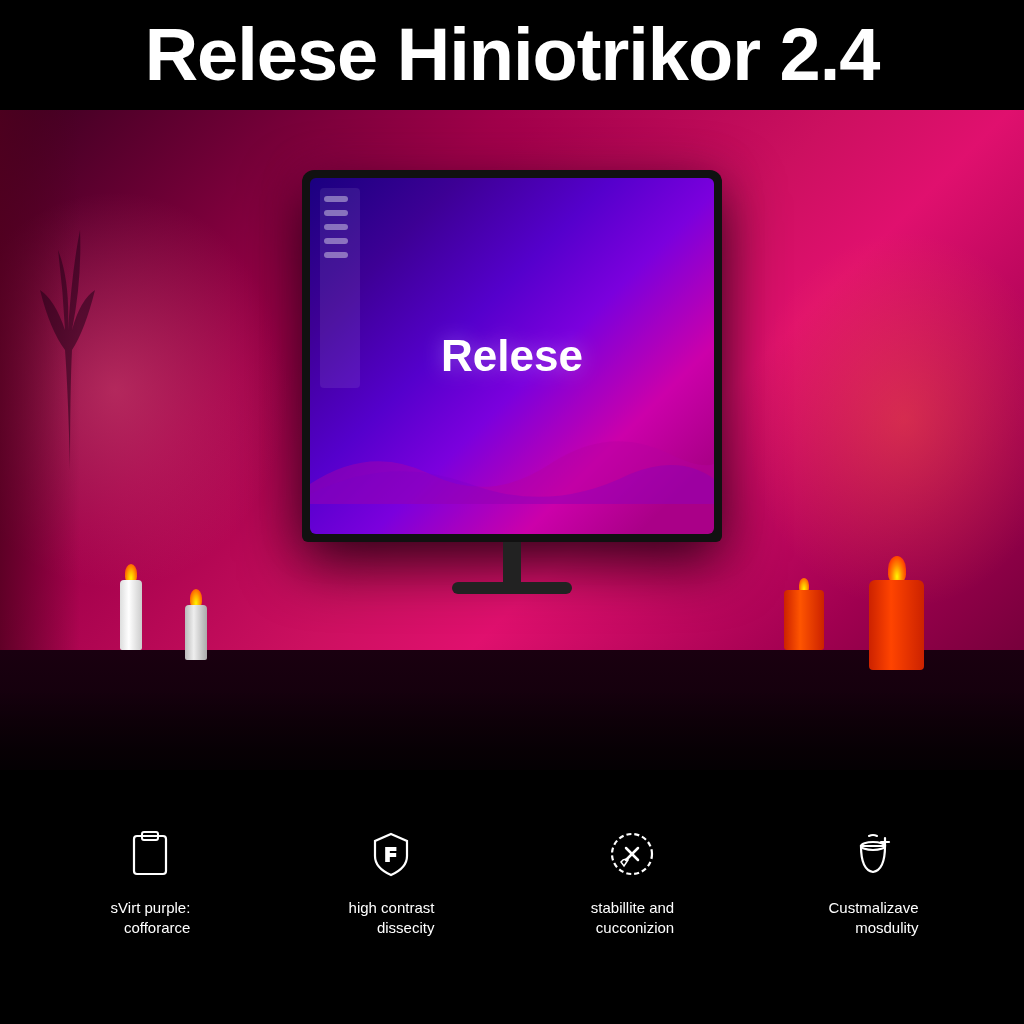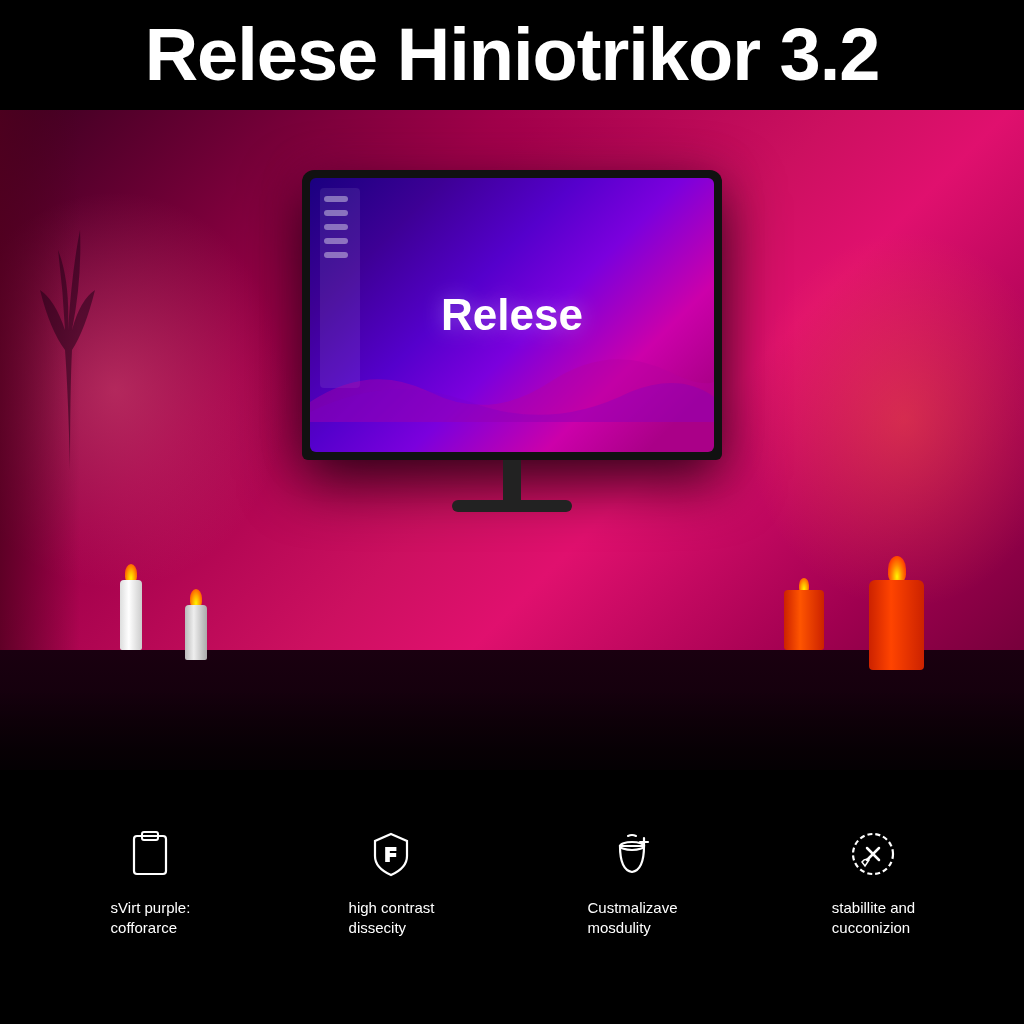--- a/index.html
+++ b/index.html
@@ -87,21 +87,21 @@
       left: 50%;
       top: 60px;
       transform: translateX(-50%);
       display: flex;
       flex-direction: column;
       align-items: center;
     }
 
     .monitor-bezel {
       width: 420px;
-      height: 290px;
+      height: 372px;
       background: #111;
       border-radius: 12px 12px 6px 6px;
       padding: 8px;
       box-shadow: 0 20px 60px rgba(0,0,0,0.8), 0 0 40px rgba(180,0,100,0.3);
     }
 
     .monitor-screen {
       width: 100%;
       height: 100%;
       background: linear-gradient(135deg, #1a0080 0%, #3d0095 20%, #5500cc 40%, #7b00dd 55%, #cc00aa 75%, #aa0088 90%);
@@ -252,30 +252,30 @@
       width: 52px;
       height: 52px;
       stroke: #fff;
       fill: none;
       stroke-width: 2;
     }
 
     .feature-label {
       color: #fff;
       font-size: 15px;
-      text-align: left;
+      text-align: right;
       line-height: 1.35;
       font-weight: 400;
     }
   </style>
 </head>
 <body>
 
 <div class="header">
-  <h1 class="header-title">Relese Hiniotrikor 3.2</h1>
+  <h1 class="header-title">Relese Hiniotrikor 2.4</h1>
 </div>
 
 <div class="image-area">
   <div class="glow-left"></div>
   <div class="glow-right"></div>
   <div class="curtain-left"></div>
 
   <div class="plant">
     <svg viewBox="0 0 80 280" width="80" height="280" fill="none" xmlns="http://www.w3.org/2000/svg">
       <path d="M40 280 Q38 200 35 160 Q20 140 10 100 Q25 110 35 140 Q33 100 28 60 Q40 90 38 140 Q42 80 50 40 Q52 90 42 140 Q50 110 65 100 Q55 140 42 160 Q40 200 40 280Z" fill="#1a0015"></path>
@@ -344,40 +344,40 @@
 
 
   <div class="feature-item">
     <div class="feature-icon">
       <svg viewBox="0 0 52 52" xmlns="http://www.w3.org/2000/svg">
         <path d="M26 6 L42 13 L42 28 Q42 40 26 47 Q10 40 10 28 L10 13 Z" stroke="white" stroke-width="2.2" fill="none"></path>
         <text x="20" y="33" font-size="18" fill="white" font-weight="bold" font-family="Arial">F</text>
       </svg>
     </div>
     <span class="feature-label">high contrast<br>dissecity</span>
+  </div>
+
+  <div class="feature-item">
+    <div class="feature-icon">
+      <svg viewBox="0 0 52 52" xmlns="http://www.w3.org/2000/svg">
+        <circle cx="26" cy="26" r="20" stroke="white" stroke-width="2.2" fill="none" stroke-dasharray="5 3"></circle>
+        <line x1="20" y1="20" x2="32" y2="32" stroke="white" stroke-width="2.5" stroke-linecap="round"></line>
+        <line x1="32" y1="20" x2="20" y2="32" stroke="white" stroke-width="2.5" stroke-linecap="round"></line>
+        <path d="M15 34 Q18 30 22 32 L18 38 Z" stroke="white" stroke-width="1.5" fill="none"></path>
+      </svg>
+    </div>
+    <span class="feature-label">stabillite and<br>cucconizion</span>
   </div>
 
   <div class="feature-item">
     <div class="feature-icon">
       <svg viewBox="0 0 52 52" xmlns="http://www.w3.org/2000/svg">
         <path d="M14 18 Q14 42 26 44 Q38 42 38 18 Z" stroke="white" stroke-width="2.2" fill="none"></path>
         <ellipse cx="26" cy="18" rx="12" ry="4" stroke="white" stroke-width="2.2" fill="none"></ellipse>
         <path d="M22 8 Q26 6 30 8" stroke="white" stroke-width="2" fill="none" stroke-linecap="round"></path>
         <line x1="38" y1="10" x2="38" y2="18" stroke="white" stroke-width="2.2" stroke-linecap="round"></line>
         <line x1="34" y1="14" x2="42" y2="14" stroke="white" stroke-width="2.2" stroke-linecap="round"></line>
       </svg>
     </div>
     <span class="feature-label">Custmalizave<br>mosdulity</span>
   </div>
 
-  <div class="feature-item">
-    <div class="feature-icon">
-      <svg viewBox="0 0 52 52" xmlns="http://www.w3.org/2000/svg">
-        <circle cx="26" cy="26" r="20" stroke="white" stroke-width="2.2" fill="none" stroke-dasharray="5 3"></circle>
-        <line x1="20" y1="20" x2="32" y2="32" stroke="white" stroke-width="2.5" stroke-linecap="round"></line>
-        <line x1="32" y1="20" x2="20" y2="32" stroke="white" stroke-width="2.5" stroke-linecap="round"></line>
-        <path d="M15 34 Q18 30 22 32 L18 38 Z" stroke="white" stroke-width="1.5" fill="none"></path>
-      </svg>
-    </div>
-    <span class="feature-label">stabillite and<br>cucconizion</span>
-  </div>
-
 </div>
 
 </body></html>

